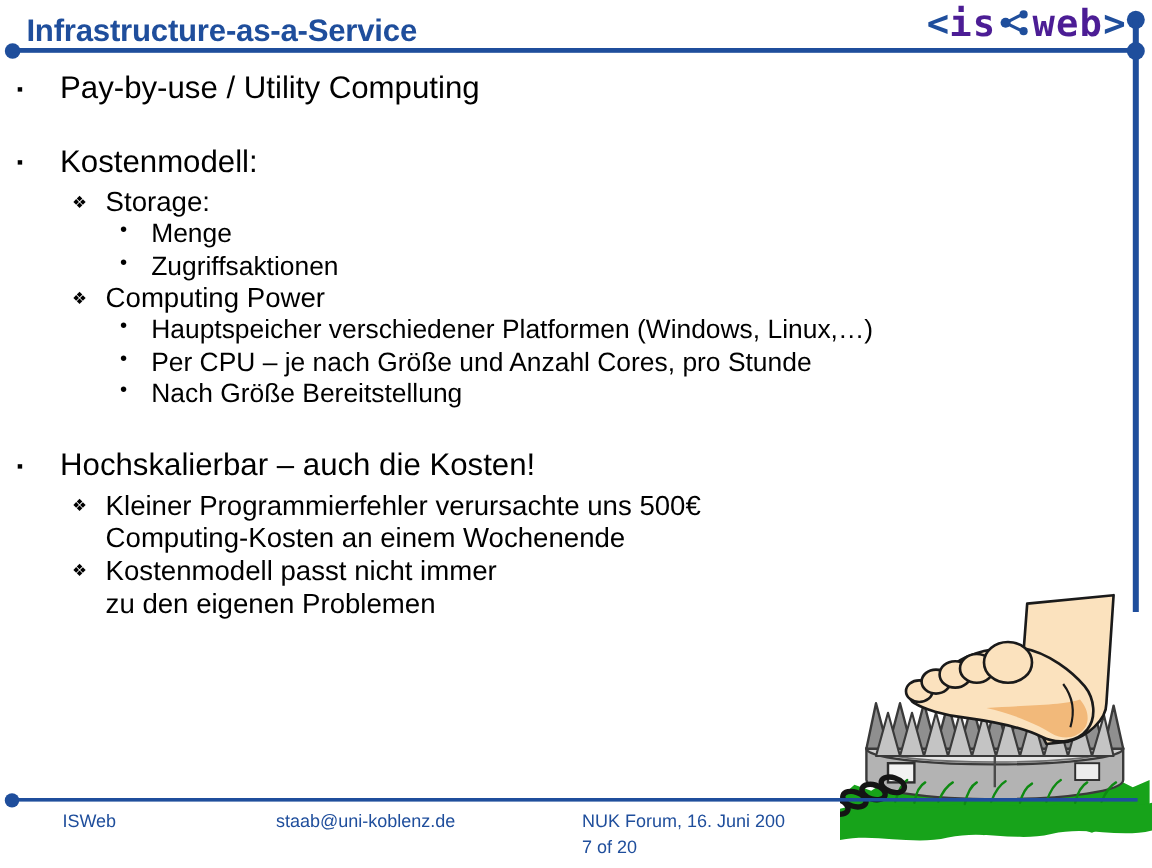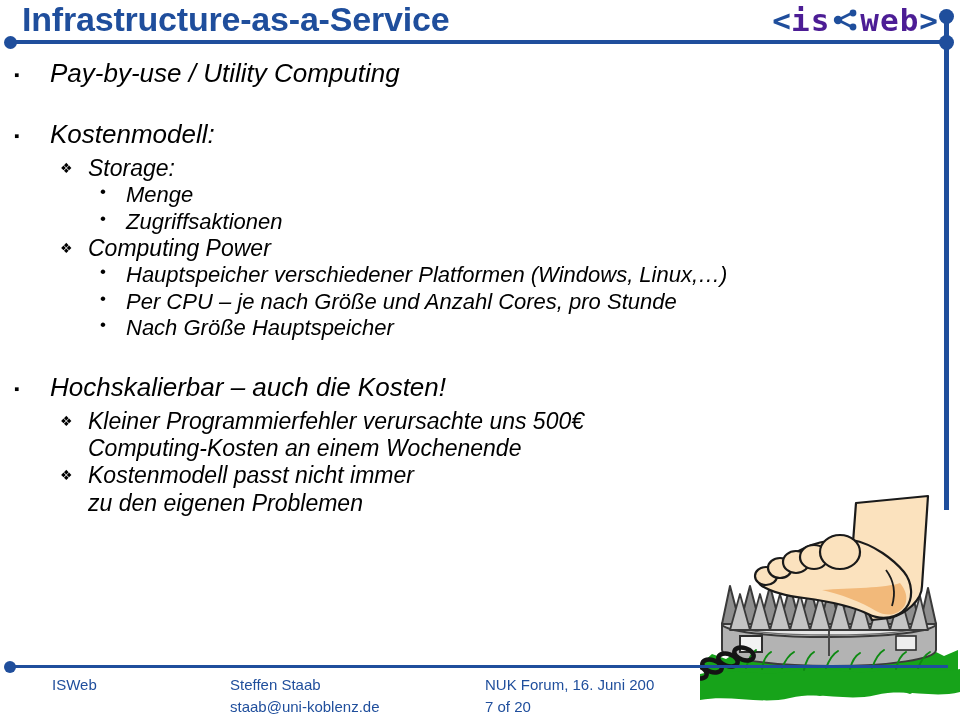--- a/index.html
+++ b/index.html
@@ -21,22 +21,22 @@
     width: 960px;
     height: 723px;
     background: #ffffff;
     overflow: hidden;
   }
 
   
   .slide-title {
     position: absolute;
     left: 22px;
-    top: 0;
-    font-size: 34px;
+    top: 10px;
+    font-size: 26px;
     font-weight: bold;
     color: #1F4E9C;
     letter-spacing: -0.2px;
     white-space: nowrap;
   }
 
   .header-rule {
     position: absolute;
     left: 10px;
     top: 40px;
@@ -121,21 +121,20 @@
   }
   .bullet .marker {
     flex: 0 0 auto;
     color: #000000;
     text-align: left;
     line-height: 1;
   }
   .bullet .btext {
     flex: 1 1 auto;
     white-space: pre-line;
-    font-style: italic;
   }
 
   
   .lvl1 {
     margin-left: 14px;
     font-size: 26px;
     line-height: 1.18;
     margin-top: 0;
   }
   .lvl1 .marker {
@@ -284,21 +283,21 @@
       <span class="btext">Hauptspeicher verschiedener Platformen (Windows, Linux,…)</span>
     </div>
 
     <div class="bullet lvl3">
       <span class="marker">•</span>
       <span class="btext">Per CPU – je nach Größe und Anzahl Cores, pro Stunde</span>
     </div>
 
     <div class="bullet lvl3">
       <span class="marker">•</span>
-      <span class="btext">Nach Größe Hauptspeicher</span>
+      <span class="btext">Nach Größe Bereitstellung</span>
     </div>
 
     <div class="sp-lg"></div>
 
     <div class="bullet lvl1">
       <span class="marker">▪</span>
       <span class="btext">Hochskalierbar – auch die Kosten!</span>
     </div>
 
     <div class="sp-sm"></div>
@@ -404,21 +403,20 @@
       </g>
     </svg>
   </div>
 
   <div class="footer-dot-left"></div>
   <div class="footer-rule"></div>
 
   <div class="footer">
     <div class="f-left">ISWeb</div>
     <div class="f-mid">
-      <div>Steffen Staab</div>
       <div>staab@uni-koblenz.de</div>
     </div>
     <div class="f-right">
       <div>NUK Forum, 16. Juni 200</div>
       <div>7 of 20</div>
     </div>
   </div>
 
 </div>
 

